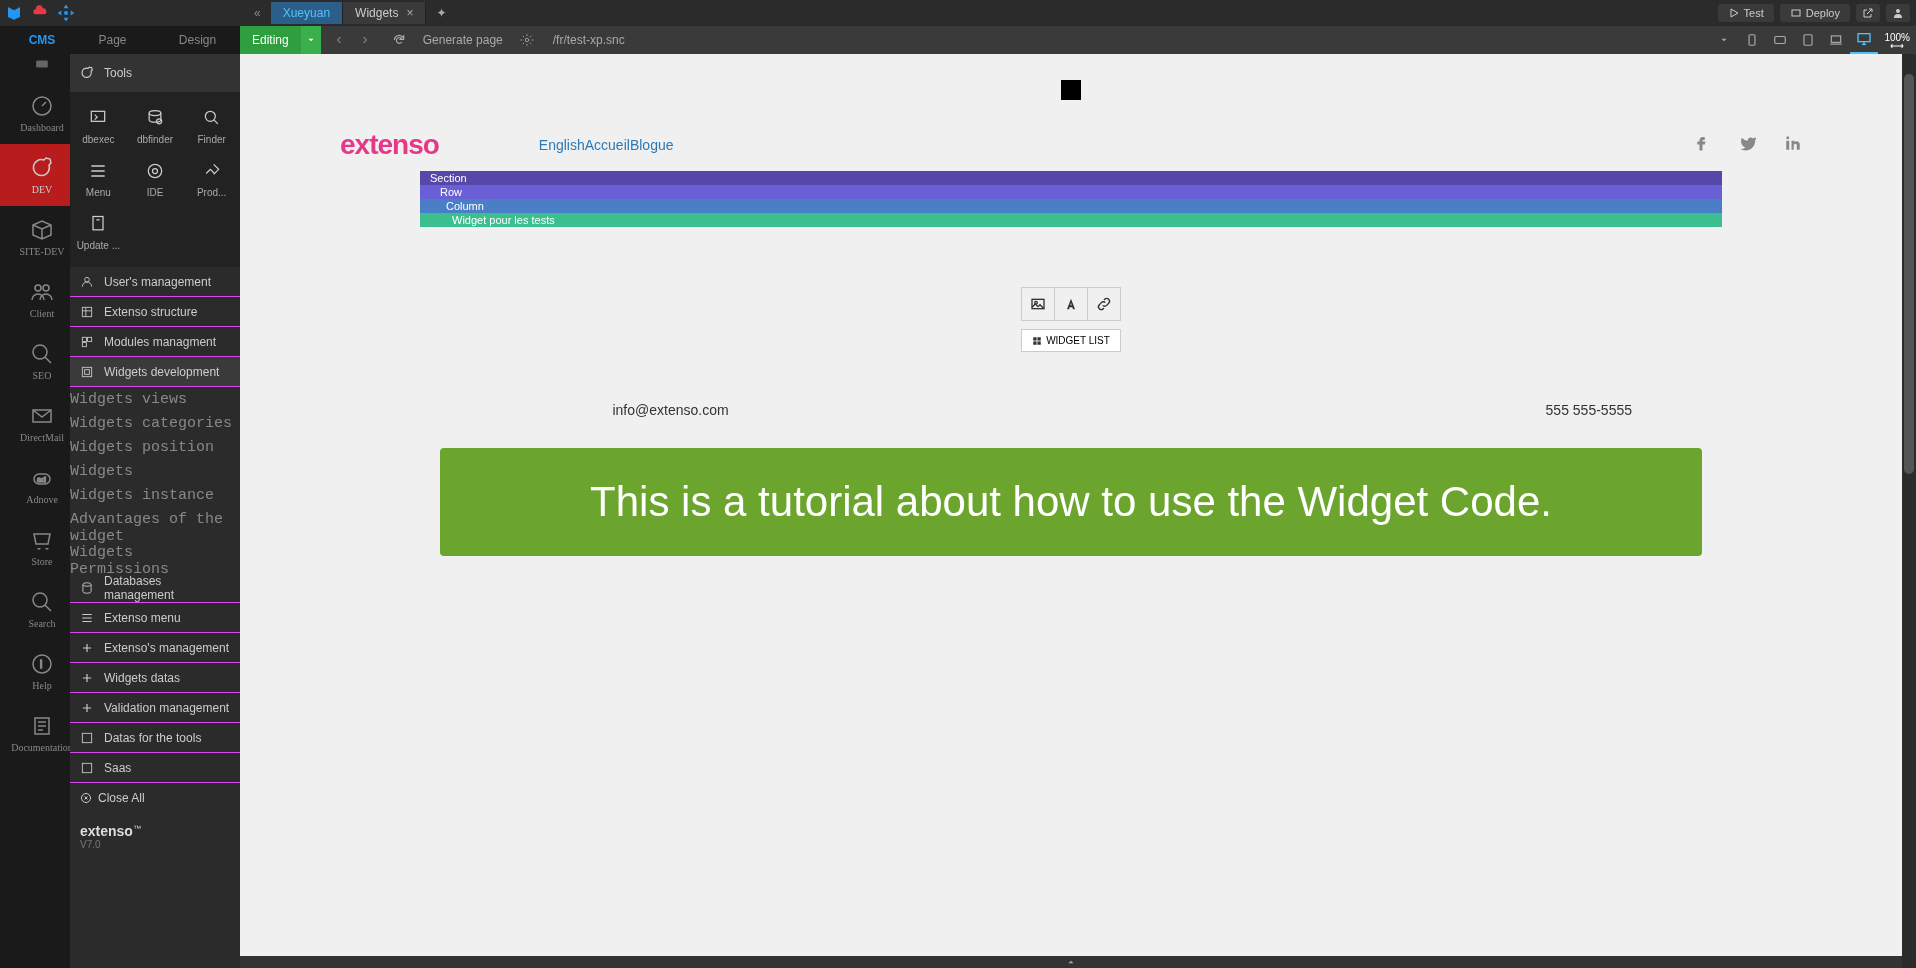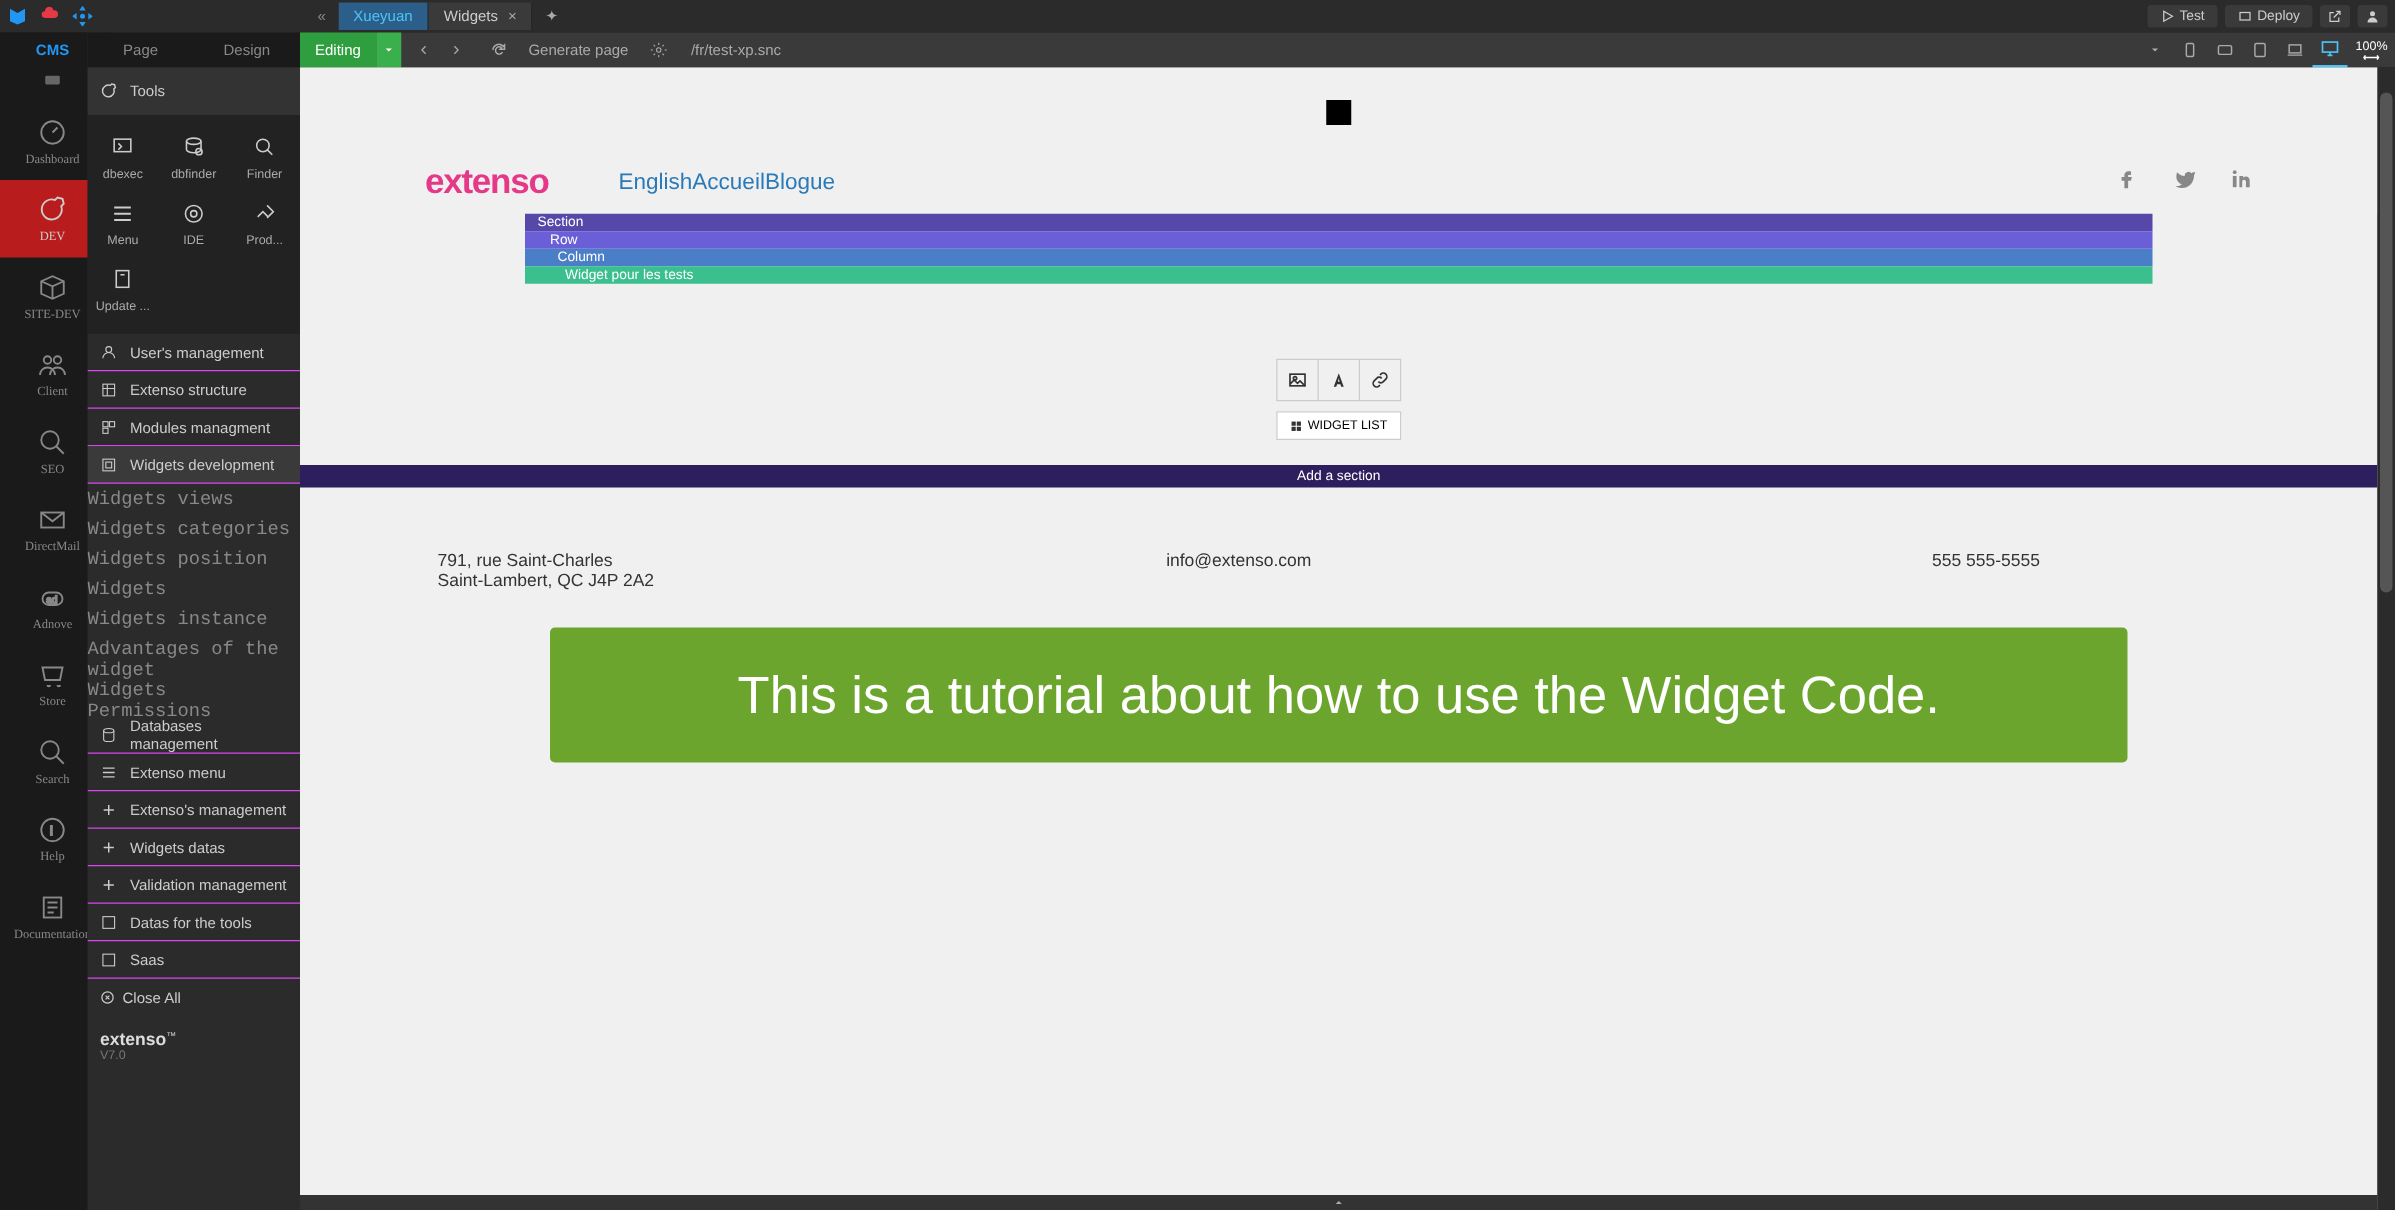--- a/index.html
+++ b/index.html
@@ -66,21 +66,21 @@
 
 .canvas { position: absolute; left: 240px; top: 54px; right: 14px; bottom: 0; background: #f0f0f0; overflow-y: auto; }
 .canvas-scroll { position: absolute; right: 0; top: 54px; width: 14px; bottom: 0; background: #2b2b2b; }
 .canvas-scroll-thumb { position: absolute; left: 2px; right: 2px; top: 20px; height: 400px; background: #555; border-radius: 5px; }
 
 .cookie-bar { padding: 16px 40px; text-align: center; color: #333; font-size: 14px; background: #f0f0f0; }
 .cookie-btn { width: 20px; height: 20px; background: #000; display: inline-block; margin-top: 10px; }
 
 .site-header { display: flex; align-items: center; padding: 10px 100px; background: #f0f0f0; }
 .logo-text { font-size: 28px; font-weight: bold; color: #e63888; letter-spacing: -1px; }
-.nav-links { margin-left: 56px; color: #2a7ab8; font-size: 18px; }
+.nav-links { margin-left: 100px; color: #2a7ab8; font-size: 14px; }
 .nav-links a { color: #2a7ab8; text-decoration: none; }
 .social { margin-left: auto; display: flex; gap: 28px; color: #888; }
 .social svg { width: 18px; height: 18px; }
 
 .structure-bars { margin: 0 180px 0 180px; }
 .bar { font-size: 11px; color: #fff; padding: 1px 10px; }
 .bar-section { background: #5548a8; }
 .bar-row { background: #6b5fd8; padding-left: 20px; }
 .bar-column { background: #4a7fc8; padding-left: 26px; }
 .bar-widget { background: #3bbf8f; padding-left: 32px; }
@@ -523,26 +523,21 @@
     <div class="widget-list-btn">
         <svg width="10" height="10" viewBox="0 0 24 24" fill="#333">
           <rect x="3" y="3" width="8" height="8"></rect>
           <rect x="13" y="3" width="8" height="8"></rect>
           <rect x="3" y="13" width="8" height="8"></rect>
           <rect x="13" y="13" width="8" height="8"></rect>
         </svg>
         <span>WIDGET LIST</span>
       </div>
   </div>
-  <div class="add-section">Add a section</div>
   <div class="footer-info">
-    <div class="footer-col">
-      <div>791, rue Saint-Charles</div>
-      <div>Saint-Lambert, QC J4P 2A2</div>
-    </div>
     <div class="footer-col center">info@extenso.com</div>
     <div class="footer-col right">555 555-5555</div>
   </div>
   <div class="tutorial-banner">This is a tutorial about how to use the Widget Code.</div>
 </div>
 
 <div class="canvas-scroll">
   <div class="canvas-scroll-thumb"></div>
 </div>
 

